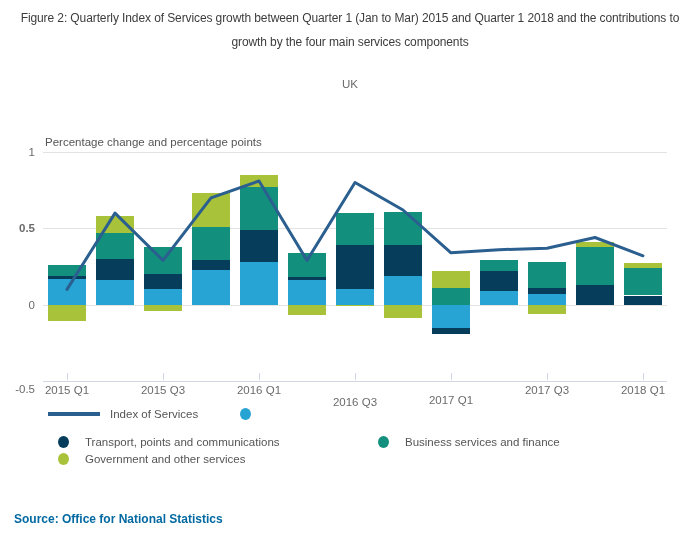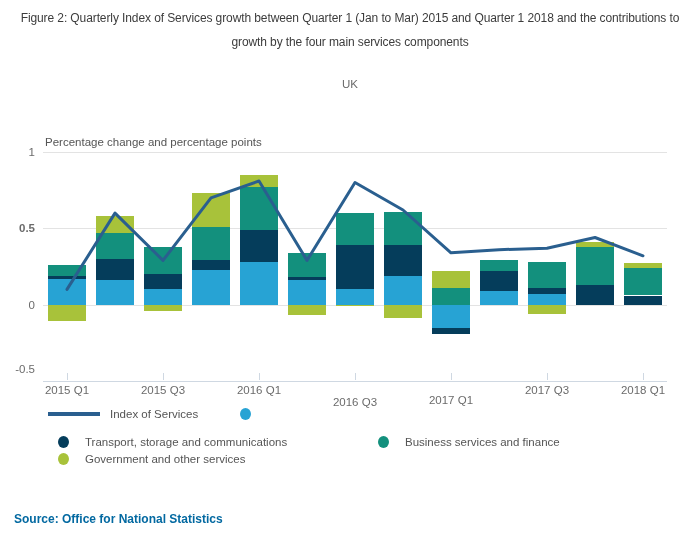--- a/index.html
+++ b/index.html
@@ -79,21 +79,21 @@
     <div class="axis-note">Percentage change and percentage points</div>
     <div class="plot" id="plot">
       <div id="grid-layer">
           <div class="gridline" style="top: 0px;"></div>
           <div class="ytick" style="top: 0px;">1</div>
           <div class="gridline" style="top: 76.3333px;"></div>
           <div class="ytick" style="top: 76.3333px; font-weight: bold;">0.5</div>
           <div class="gridline" style="top: 152.667px;"></div>
           <div class="ytick" style="top: 152.667px;">0</div>
           <div class="gridline base" style="top: 229px;"></div>
-          <div class="ytick" style="top: 217px;">-0.5</div>
+          <div class="ytick" style="top: 237px;">-0.5</div>
         </div>
       <div id="bars-layer">
           <div class="bar" title="2015 Q1" style="left: 4.8px; width: 38.4px; top: 0px; height: 229px;">
             <div class="seg" style="background: rgb(39, 163, 212); height: 25.9533px; top: 126.713px;"></div>
             <div class="seg" style="background: rgb(5, 61, 91); height: 3.05333px; top: 123.66px;"></div>
             <div class="seg" style="background: rgb(19, 144, 125); height: 10.6867px; top: 112.973px;"></div>
             <div class="seg" style="background: rgb(168, 194, 58); height: 16.7933px; top: 152.667px;"></div>
           </div>
           <div class="bar" title="2015 Q2" style="left: 52.8px; width: 38.4px; top: 0px; height: 229px;">
             <div class="seg" style="background: rgb(39, 163, 212); height: 24.4267px; top: 128.24px;"></div>
@@ -190,21 +190,21 @@
   <div class="legend" id="legend">
       <div class="lg-item" style="left: 48px; top: 10px;">
         <span class="lg-line" style="background: rgb(42, 95, 143); margin-right: 10px;"></span>
         <span class="lg-label">Index of Services</span>
       </div>
       <div class="lg-item" style="left: 240px; top: 10px;">
         <span class="lg-dot" style="background: rgb(39, 163, 212); margin-right: 16px;"></span>
       </div>
       <div class="lg-item" style="left: 58px; top: 38px;">
         <span class="lg-dot" style="background: rgb(5, 61, 91); margin-right: 16px;"></span>
-        <span class="lg-label">Transport, storage and communications</span>
+        <span class="lg-label">Transport, points and communications</span>
       </div>
       <div class="lg-item" style="left: 378px; top: 38px;">
         <span class="lg-dot" style="background: rgb(19, 144, 125); margin-right: 16px;"></span>
         <span class="lg-label">Business services and finance</span>
       </div>
       <div class="lg-item" style="left: 58px; top: 55px;">
         <span class="lg-dot" style="background: rgb(168, 194, 58); margin-right: 16px;"></span>
         <span class="lg-label">Government and other services</span>
       </div>
     </div>

